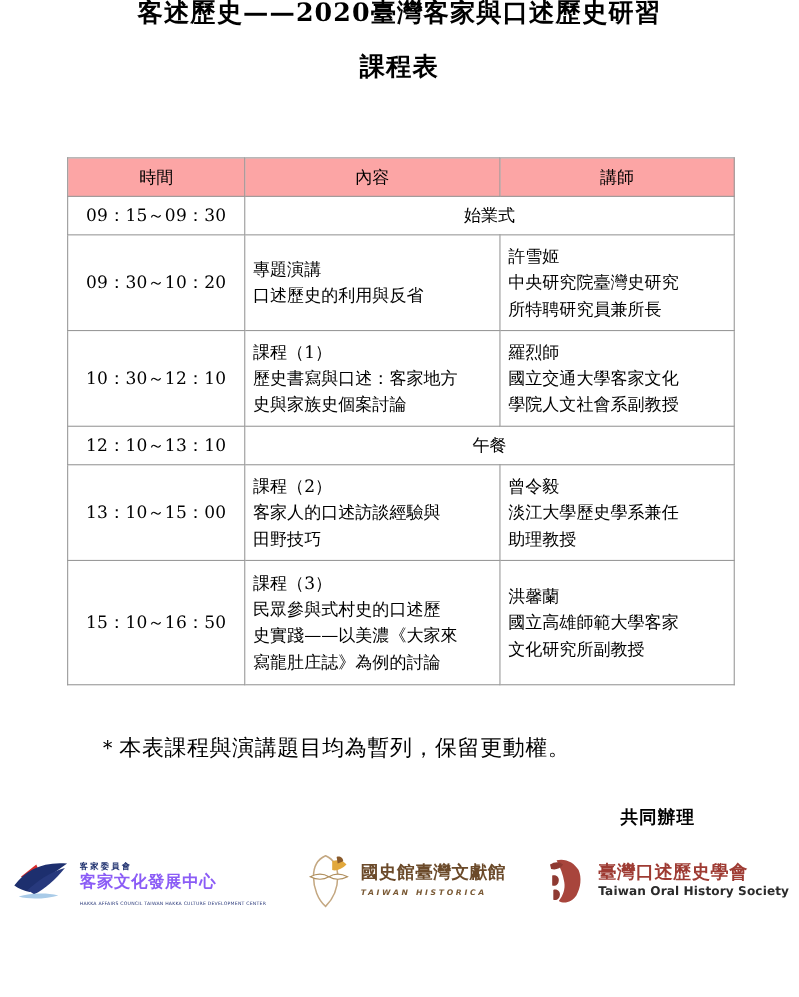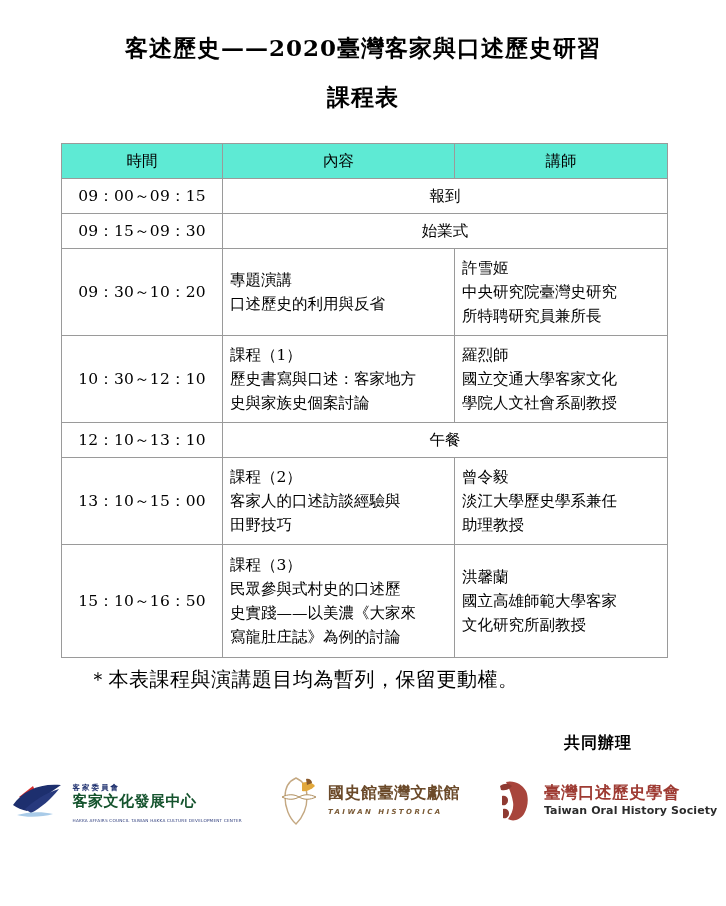--- a/index.html
+++ b/index.html
@@ -12,21 +12,20 @@
     background: #ffffff;
     font-family: "DejaVu Serif", "Liberation Serif", serif;
     color: #000000;
     overflow: hidden;
     position: relative;
   }
 
   
   .title-block {
     text-align: center;
-    padding-top: 36px;
   }
   .title-line {
     font-size: 23px;
     font-weight: bold;
     letter-spacing: 1px;
     line-height: 1.0;
   }
   .title-line.second {
     margin-top: 26px;
   }
@@ -50,21 +49,21 @@
 
   table.schedule th,
   table.schedule td {
     border: 1px solid #9a9a9a;
     vertical-align: middle;
     font-size: 15.5px;
     line-height: 1.55;
     padding: 4px 7px;
   }
   table.schedule thead th {
-    background: #5eead4;
+    background: #fca5a5;
     text-align: center;
     font-weight: normal;
     height: 28px;
     padding: 3px 7px;
   }
   td.time-cell {
     text-align: center;
     white-space: nowrap;
     font-size: 15.5px;
     letter-spacing: 0.2px;
@@ -127,21 +126,21 @@
   
   .logo1 .mark { width: 58px; height: 40px; }
   .logo1 .txt { line-height: 1.0; }
   .logo1 .l1 {
     font-family: "DejaVu Sans", "Liberation Sans", sans-serif;
     font-size: 7.5px; font-weight: bold; color: #1d2f6e;
     letter-spacing: 2px;
   }
   .logo1 .l2 {
     font-family: Liberation Serif, serif;
-    font-size: 15px; font-weight: bold; color: #14532d;
+    font-size: 15px; font-weight: bold; color: #8b5cf6;
     letter-spacing: 0.5px; margin-top: 20px;
   }
   .logo1 .l3 {
     font-family: "DejaVu Sans", "Liberation Sans", sans-serif;
     font-size: 4.2px; color: #2b3a7a; letter-spacing: 0.2px;
     margin-top: 2px; white-space: nowrap;
   }
 
   
   .logo2 .mark { width: 46px; height: 52px; }
@@ -188,24 +187,20 @@
     </colgroup>
     <thead>
       <tr>
         <th>時間</th>
         <th>內容</th>
         <th>講師</th>
       </tr>
     </thead>
     <tbody>
 
-      <tr class="row-short">
-        <td class="time-cell">09：00～09：15</td>
-        <td class="merged-cell" colspan="2">報到</td>
-      </tr>
 
       <tr class="row-short">
         <td class="time-cell">09：15～09：30</td>
         <td class="merged-cell" colspan="2">始業式</td>
       </tr>
 
       <tr class="row-tall">
         <td class="time-cell">09：30～10：20</td>
         <td class="content-cell">
           <span class="ln">專題演講</span>

